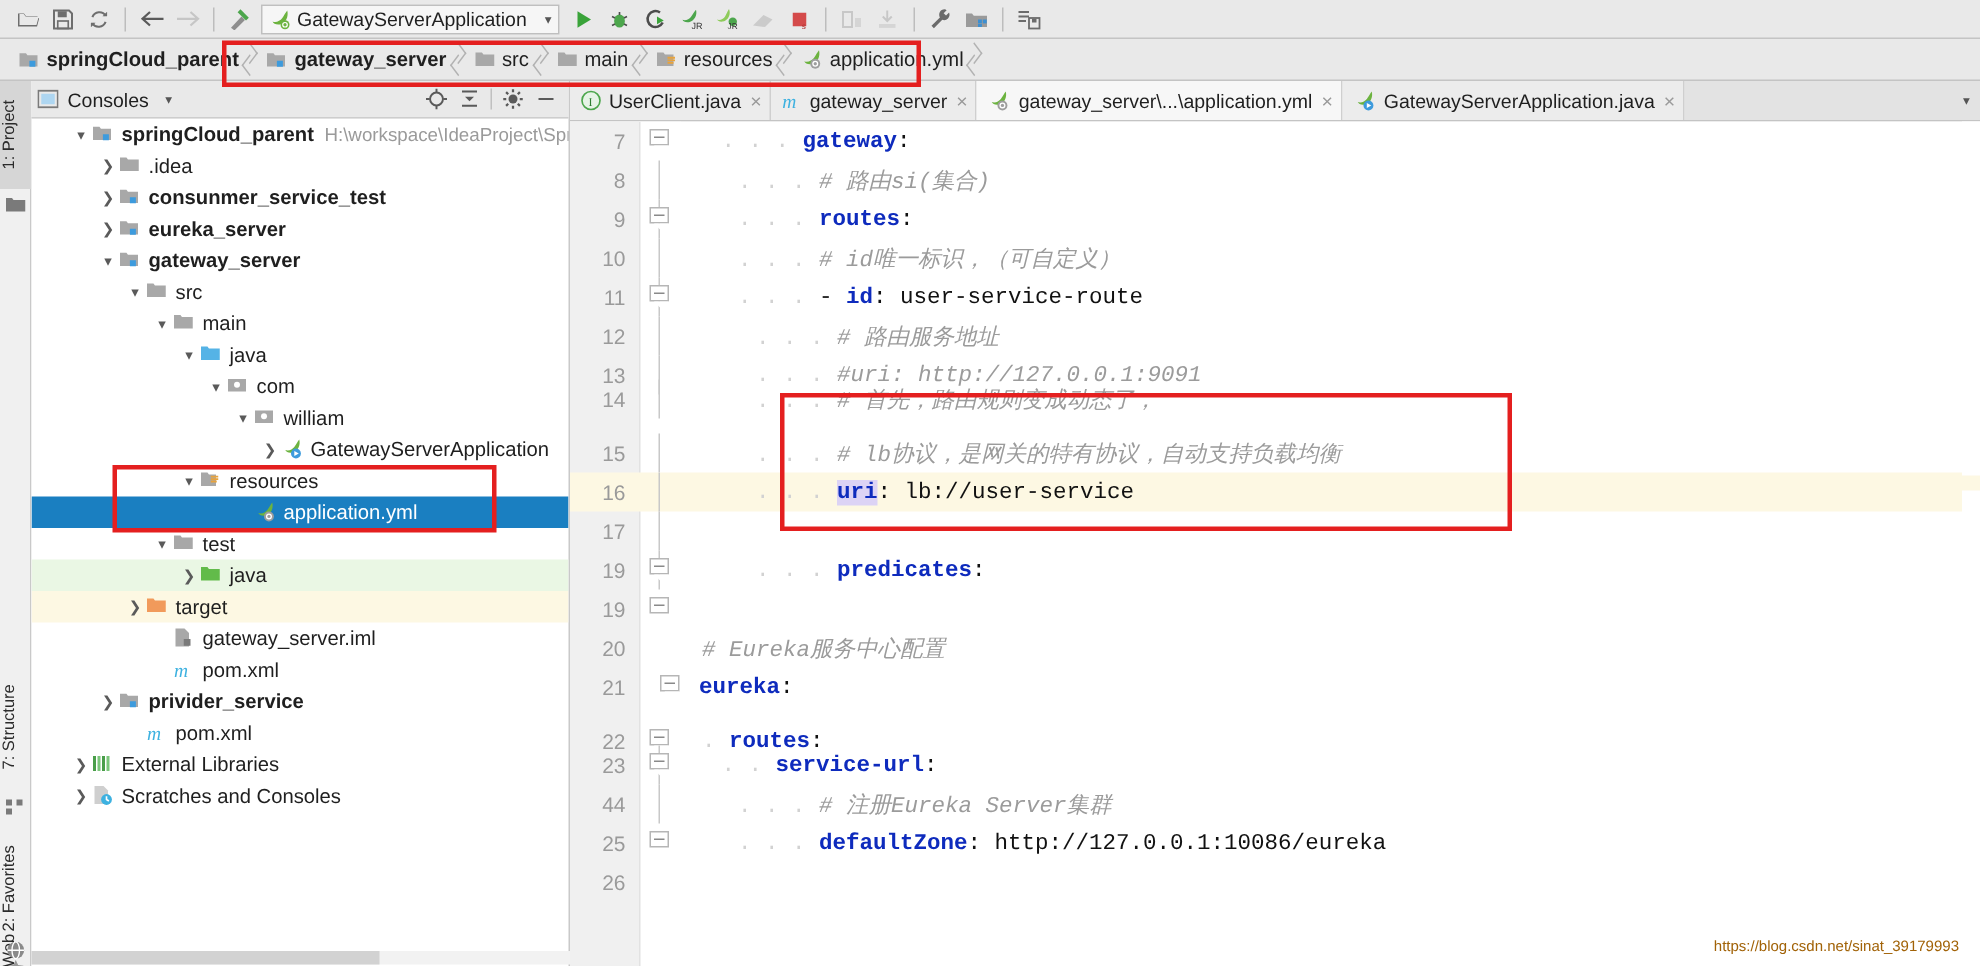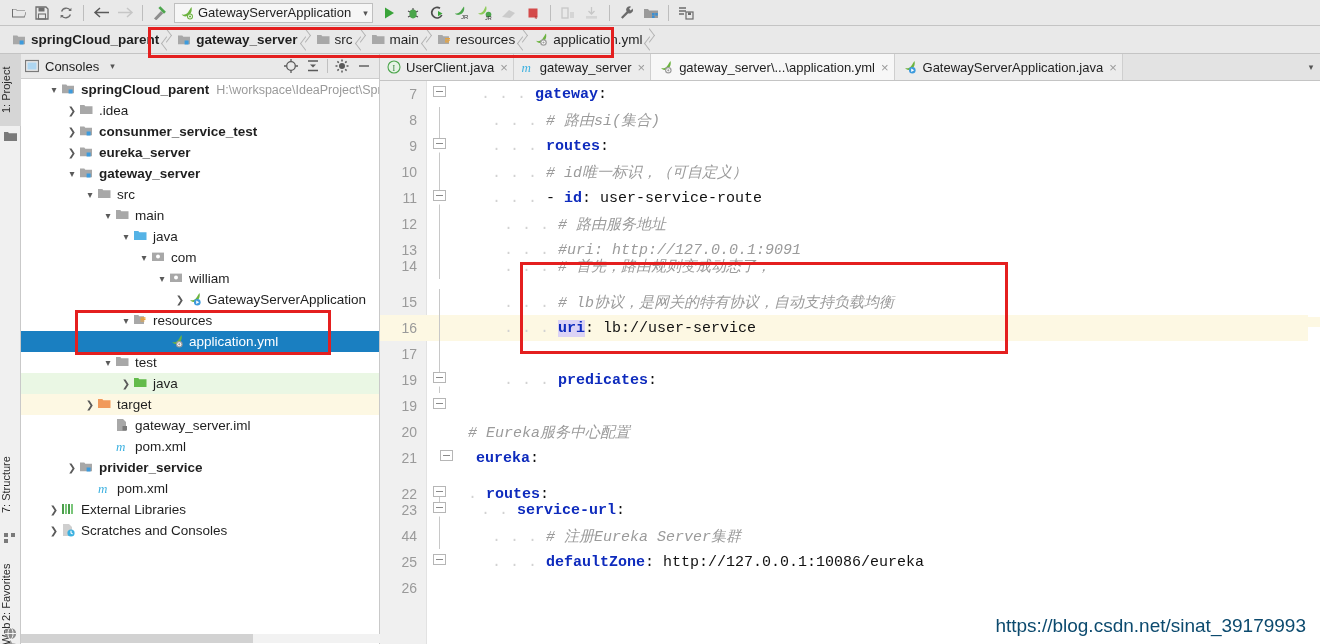--- a/index.html
+++ b/index.html
@@ -190,21 +190,21 @@
   }
 
   
   .redbox {
     position: absolute; border: 3px solid #e41f1f; pointer-events: none;
   }
 
   
   .watermark {
     position: absolute; right: 14px; bottom: 7px;
-    color: #0c4a6e; font-size: 19px; font-family: "Liberation Sans", sans-serif;
+    color: #a16207; font-size: 10px; font-family: "Liberation Sans", sans-serif;
   }
 
   
   svg { display: block; }
 </style>
 </head>
 <body>
 
 <div class="app">
 
@@ -894,21 +894,21 @@
       <span class="lnum">20</span>
       <span class="fold"></span>
       <span class="code" style="padding-left:14px"><span class="cmt"># Eureka服务中心配置</span></span>
     </div>
 
     <div class="eline" style="top:364px">
       <span class="lnum">21</span>
       <span class="fold">
           <span class="fold-mark tri" style="left:14px"></span>
         </span>
-      <span class="code" style="padding-left:22px"><span class="k">eureka</span><span class="plain">:</span></span>
+      <span class="code" style="padding-left:12px"><span class="k">eureka</span><span class="plain">:</span></span>
     </div>
 
     <div class="eline" style="top:400px">
       <span class="lnum">22</span>
       <span class="fold">
           <span class="fold-mark tri"></span>
         </span>
       <span class="code" style="padding-left:14px"><span class="dots">. </span><span class="k">routes</span><span class="plain">:</span></span>
     </div>
 

